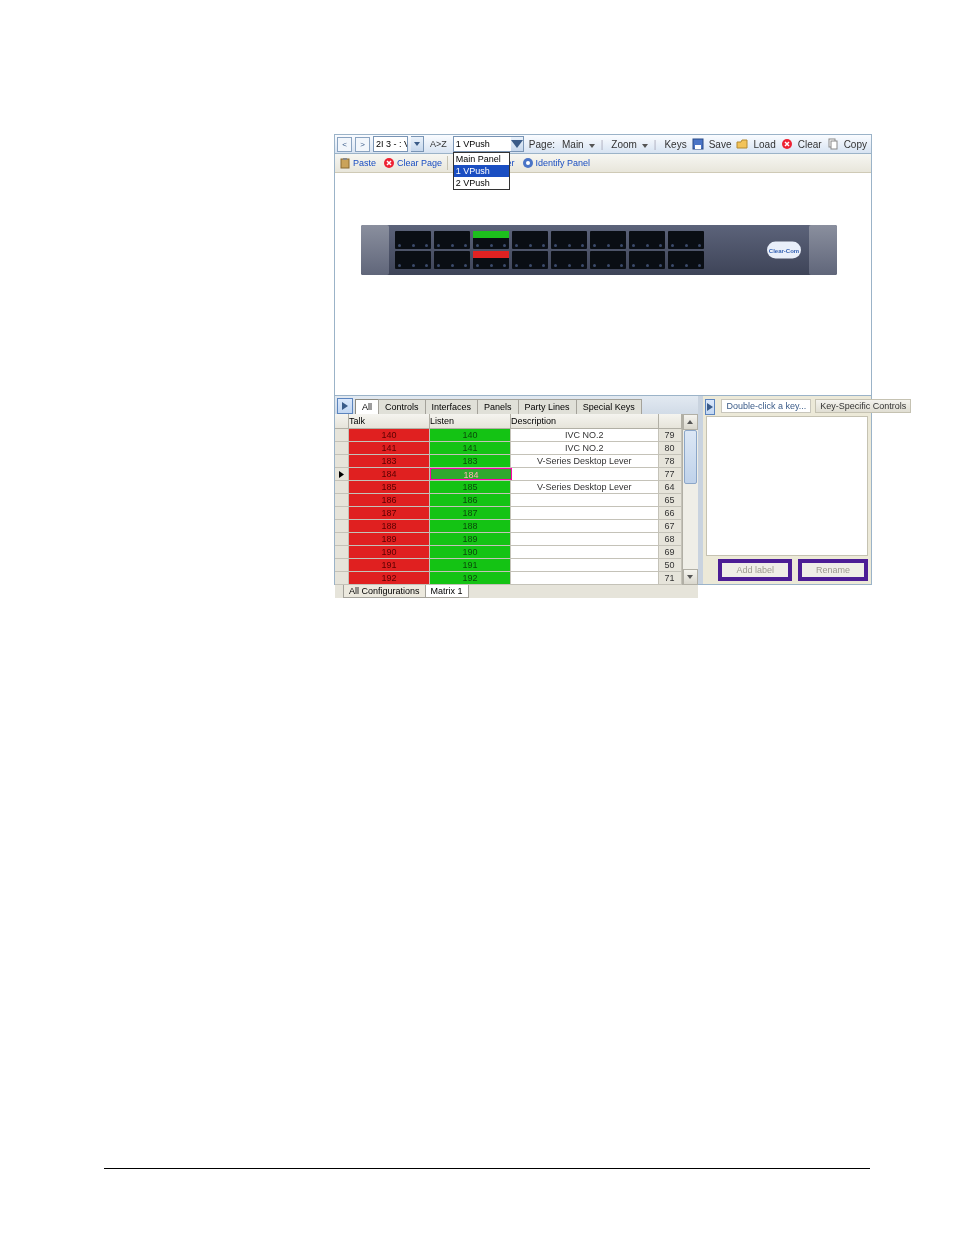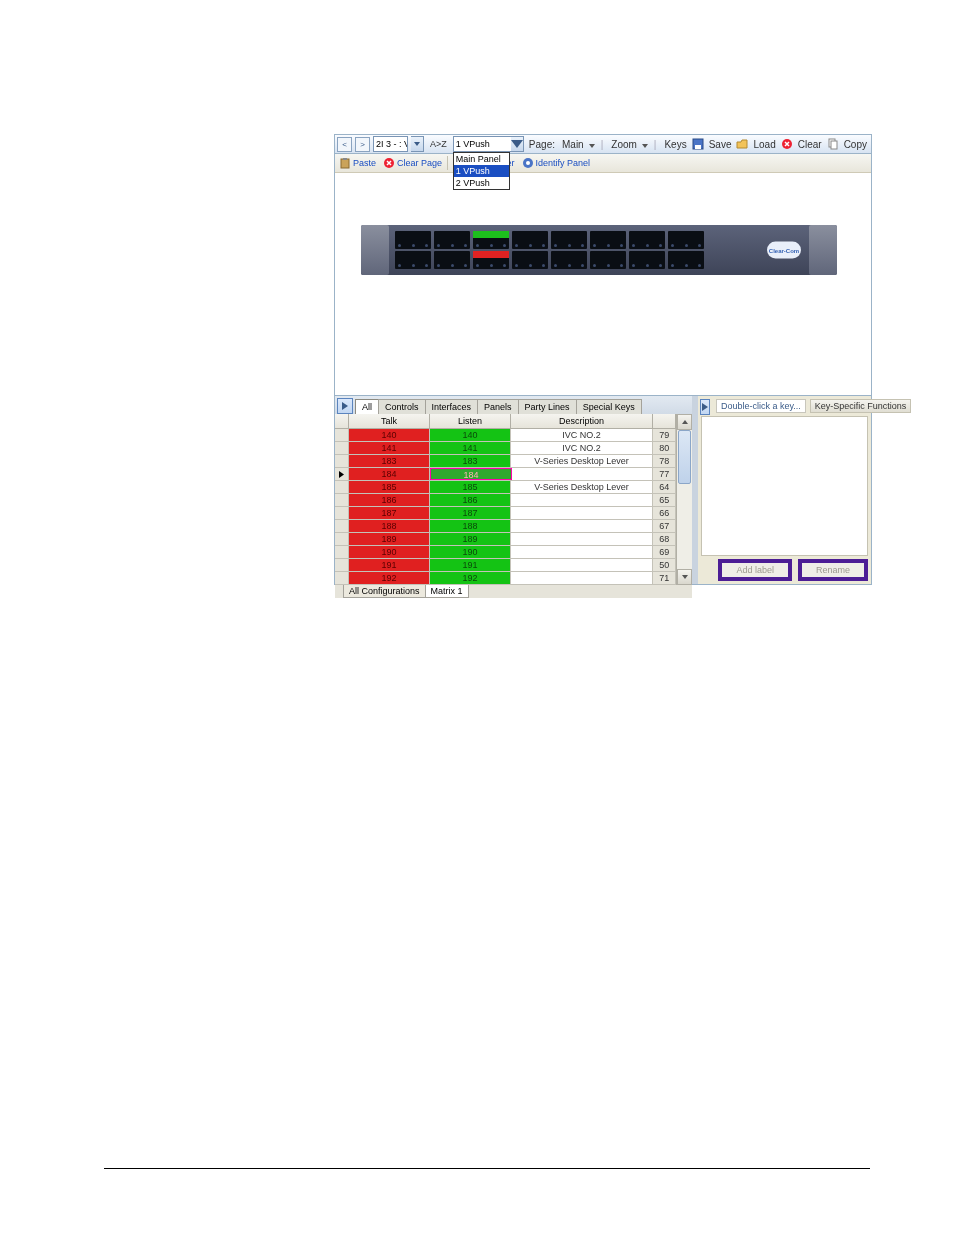--- a/index.html
+++ b/index.html
@@ -40,21 +40,21 @@
 .pal{display:flex;height:188px;border-top:1px solid #9bb3c8}
 .pleft{width:372px;display:flex;flex-direction:column}
 .tabs{display:flex;align-items:flex-end;height:18px;background:linear-gradient(#e2e9f1,#d1dbe7);padding-left:2px;gap:0}
 .lefticon{width:14px;height:14px;margin:2px 2px 0 0;border:1px solid #5b84be;background:linear-gradient(#dbe8fb,#c2d7f2);display:flex;align-items:center;justify-content:center}
 .lefticon svg{width:8px;height:8px}
 .tab{padding:2px 6px;font-size:9px;background:#e0e0d8;border:1px solid #a4a29a;border-bottom:none;margin-right:-1px}
 .tab.active{background:#fff;border-color:#8c8a80}
 .grid{flex:1;background:#fff;position:relative;display:flex}
 .gbody{flex:1;overflow:hidden}
 .gh{display:flex;height:14px;border-bottom:1px solid #b1afa5}
-.gh .c{font-size:9px;text-align:center;line-height:14px;border-right:1px solid #b1afa5;background:linear-gradient(#f5f4ef,#e6e4da)}
+.gh .c{font-size:9px;line-height:14px;border-right:1px solid #b1afa5;background:linear-gradient(#f5f4ef,#e6e4da)}
 .gh .pick{width:13px}
 .gh .talk{width:80px}
 .gh .listen{width:80px}
 .gh .desc{flex:1}
 .gh .num{width:22px}
 .gr{display:flex;height:12px;border-bottom:1px solid #c4c2b8}
 .gr .c{font-size:9px;text-align:center;line-height:12px;border-right:1px solid #c4c2b8}
 .gr .pick{width:13px;background:#e6e4da;display:flex;align-items:center;justify-content:center}
 .gr .pick svg{width:5px;height:7px}
 .gr .talk{width:80px;background:#e02020;color:#5a0000}
@@ -458,21 +458,21 @@
     </div>
     <div class="pmid"></div>
     <div class="pright">
       <div class="prtop">
         <div class="lefticon">
               <svg viewBox="0 0 8 8">
                 <path d="M1 0 L7 4 L1 8 Z" fill="#3a5b88"></path>
               </svg>
             </div>
         <div class="hint">Double-click a key...</div>
-        <div class="ksf">Key-Specific Functions</div>
+        <div class="ksf">Key-Specific Controls</div>
       </div>
       <div class="prbody"></div>
       <div class="prbot">
         <div class="dbtn">Add label</div>
         <div class="dbtn">Rename</div>
       </div>
     </div>
   </div>
 
 </div>

